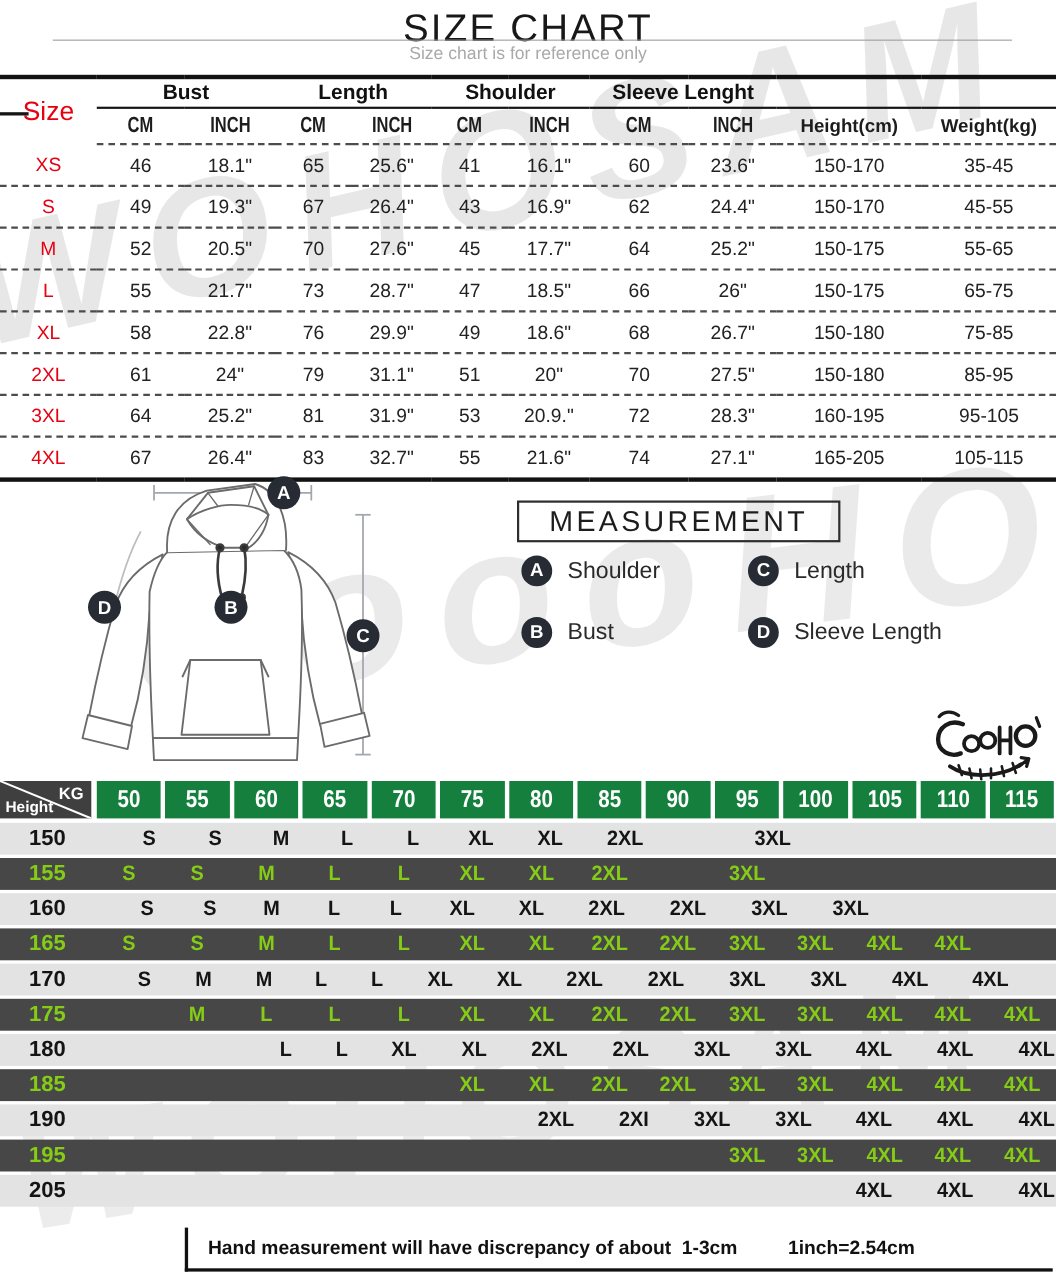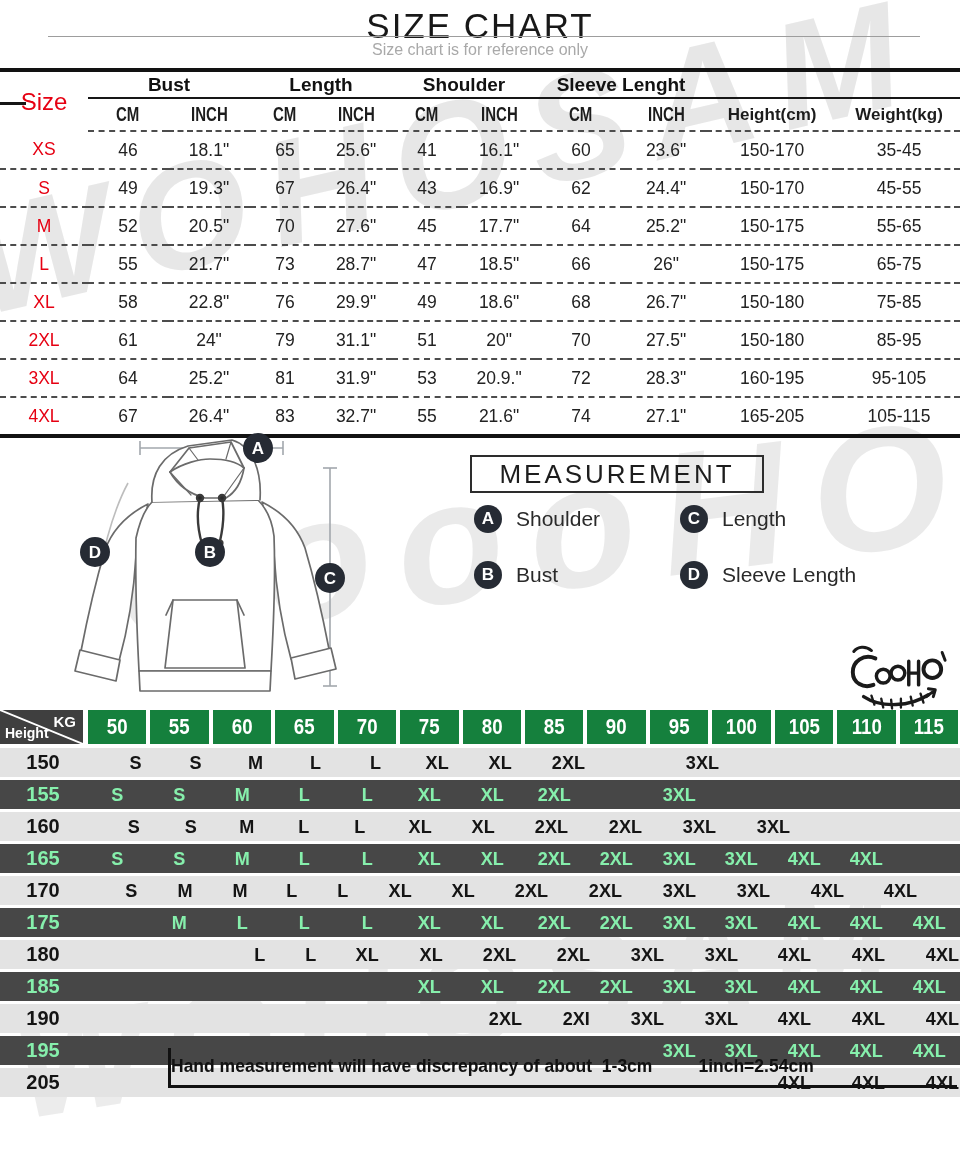--- a/index.html
+++ b/index.html
@@ -50,27 +50,27 @@
   .m-head{height:34px;margin-bottom:4px;}
   .mh-box{margin:0 2px;background:#15803d;color:#fff;display:flex;align-items:center;justify-content:center;
           font-weight:700;font-size:22px;}
   .mh-box span{display:inline-block;transform:scaleX(.85);}
   .m-corner{position:relative;background:#3f3f3f;color:#fff;margin-right:3px;}
   .m-corner svg{position:absolute;inset:0;width:100%;height:100%;}
   .m-corner .kg{position:absolute;top:3px;right:7px;font-size:15px;font-weight:700;}
   .m-corner .hh{position:absolute;bottom:3px;left:5px;font-size:14px;font-weight:700;}
   .m-row{height:29px;margin-bottom:3px;align-items:center;}
   .m-row.light{background:#e3e3e3;color:#141414;gap:39px;}
-  .m-row.dark{background:#474747;color:#86efac;}
+  .m-row.dark{background:#474747;color:#84cc16;}
   .m-label{text-align:center;font-weight:700;font-size:20px;}
   .m-cell{text-align:center;font-weight:700;font-size:19px;transform:scaleX(.95);}
 
   
-  .footnote{top:1048px;left:168px;width:789px;height:40px;z-index:1;border-left:3px solid #111;border-bottom:3px solid #111;
-            display:flex;align-items:center;gap:46px;padding-left:0;box-sizing:border-box;
+  .footnote{top:1116px;left:168px;width:789px;height:40px;z-index:1;border-left:3px solid #111;border-bottom:3px solid #111;
+            display:flex;align-items:center;gap:46px;padding-left:18px;box-sizing:border-box;
             font-weight:700;font-size:17.5px;color:#111;white-space:pre;}
   .logo{top:644px;left:842px;width:108px;height:70px;z-index:2;}
 </style>
 </head>
 <body>
 
 <div class="page">
 
   <div class="wm wm1">WOHOSAM</div>
   <div class="wm wm2">CoooHO</div>

